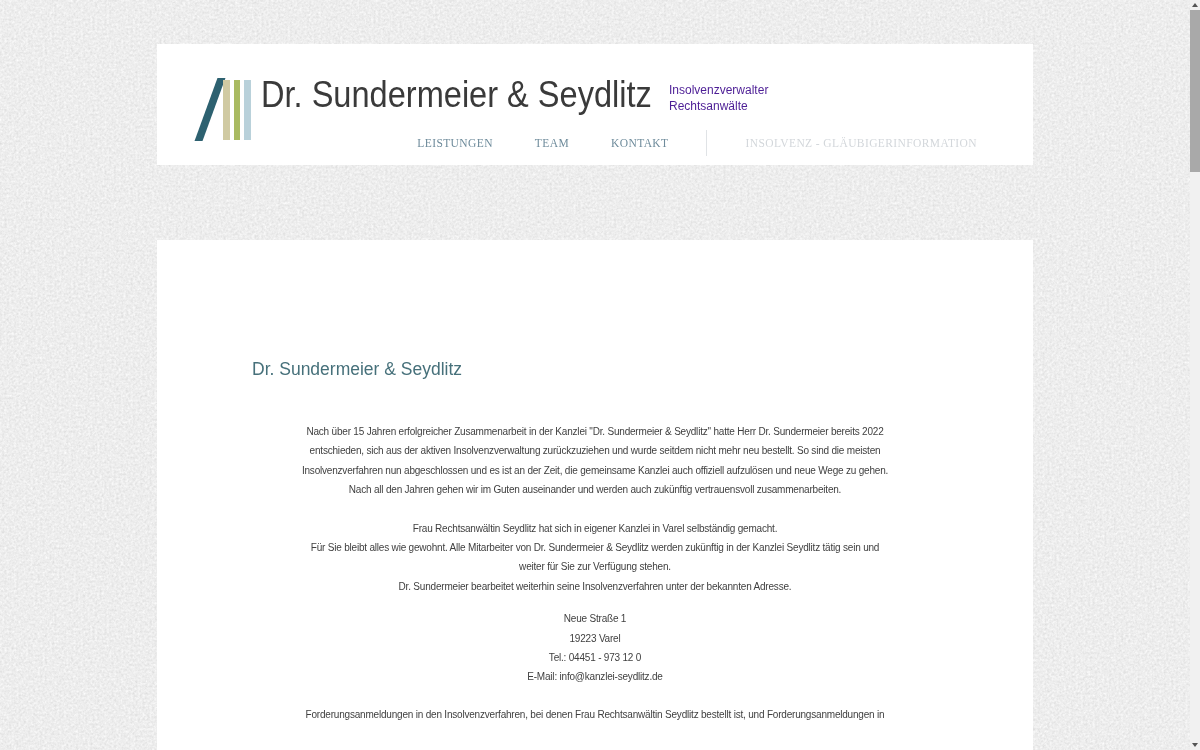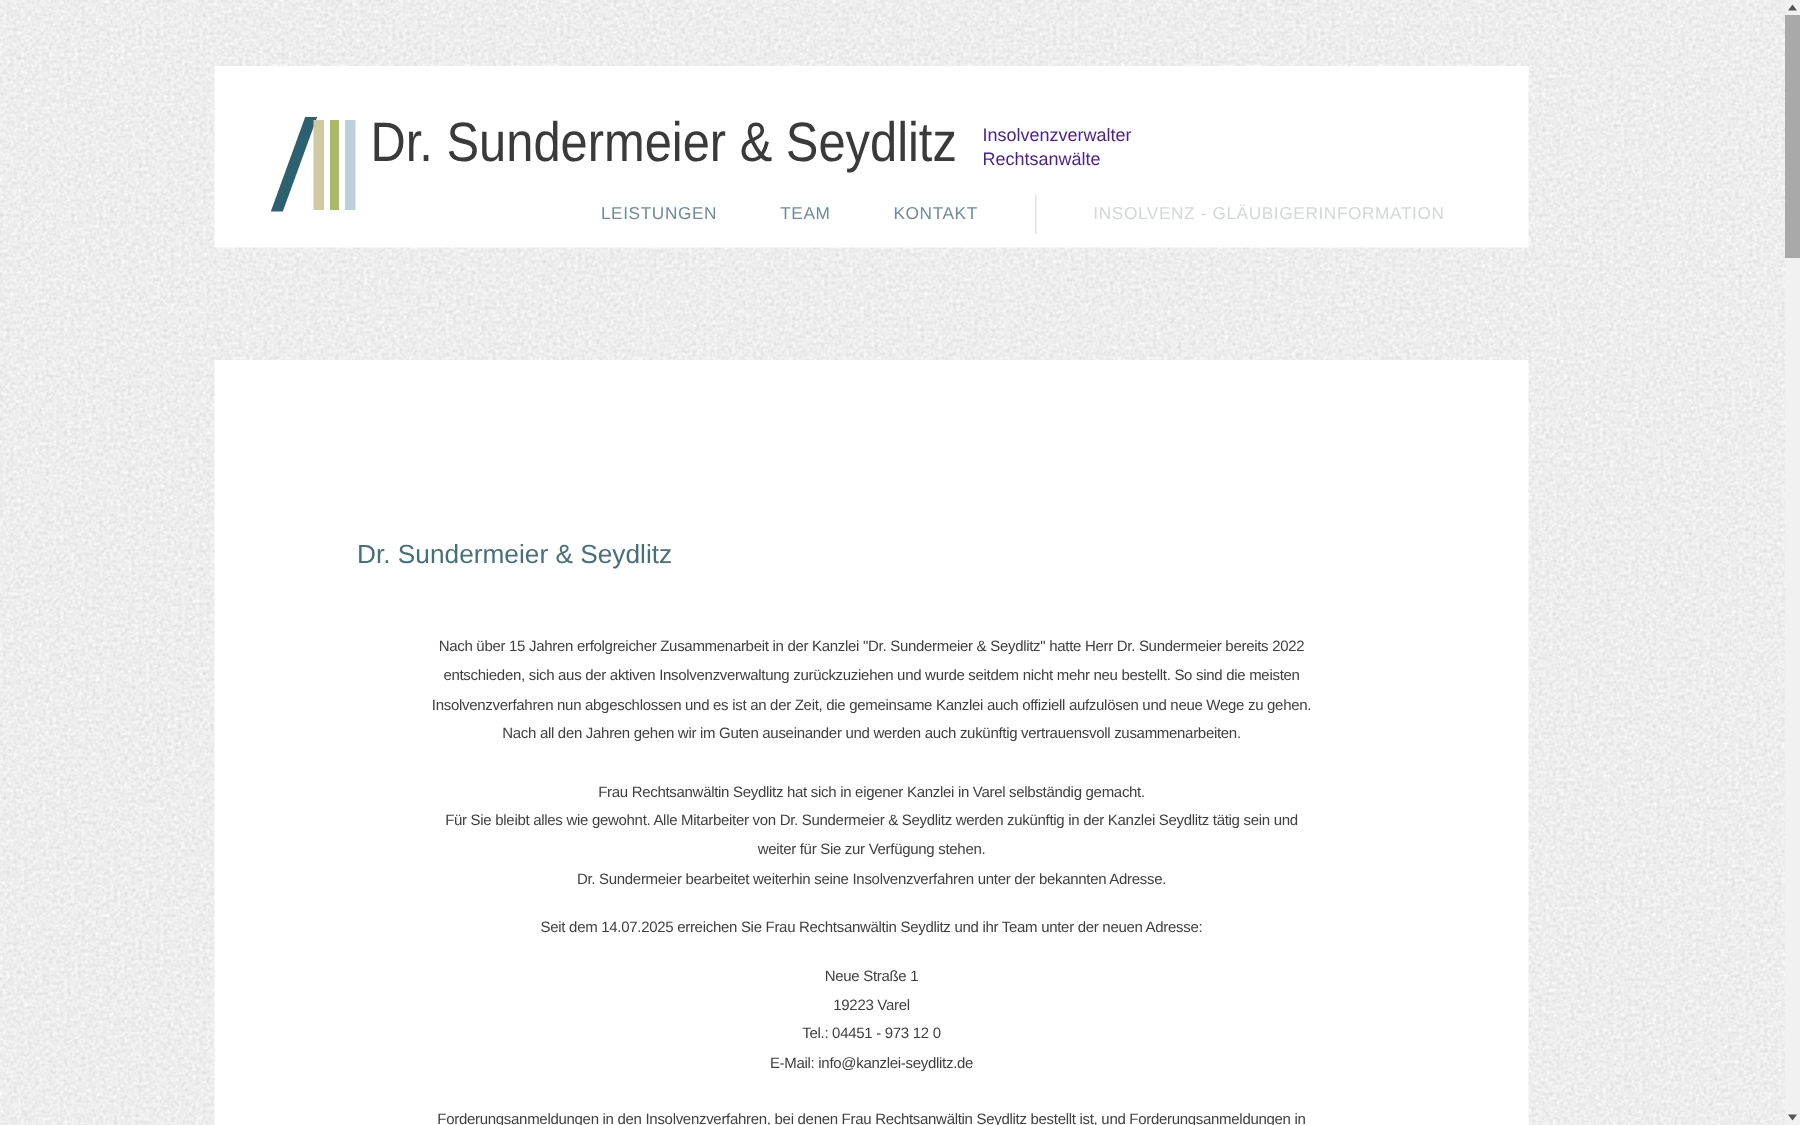--- a/index.html
+++ b/index.html
@@ -14,21 +14,21 @@
   .bg-texture {
     position: absolute;
     left: 0; top: 0;
     z-index: 0;
     display: block;
   }
   .page { position: relative; z-index: 1; }
 
   .card {
     position: absolute;
-    left: 143px;
+    left: 157px;
     width: 876px;
     background: #ffffff;
   }
   .header-card { top: 44px; height: 121px; }
   .content-card { top: 240px; height: 510px; }
 
   
   .logo {
     position: absolute;
     left: 36px; top: 33px;
@@ -73,20 +73,21 @@
   }
   .nav {
     position: absolute;
     right: 56px; top: 86px;
     display: flex;
     align-items: center;
     gap: 42px;
     font-size: 11.5px;
     letter-spacing: 0.4px;
     white-space: nowrap;
+    font-family: Liberation Serif, serif;
   }
   .nav a { color: #6e8b9b; text-decoration: none; cursor: pointer; }
   .nav a.muted { color: #d3d7db; }
   .nav-divider {
     width: 1px; height: 26px;
     background: #e0e3e6;
     margin: 0 -4px;
   }
 
   
@@ -200,21 +201,20 @@
     <div class="content-inner">
       <h1 class="content-heading">Dr. Sundermeier &amp; Seydlitz</h1>
       <p class="p1">Nach über 15 Jahren erfolgreicher Zusammenarbeit in der Kanzlei "Dr. Sundermeier &amp; Seydlitz" hatte Herr Dr. Sundermeier bereits 2022
 entschieden, sich aus der aktiven Insolvenzverwaltung zurückzuziehen und wurde seitdem nicht mehr neu bestellt. So sind die meisten
 Insolvenzverfahren nun abgeschlossen und es ist an der Zeit, die gemeinsame Kanzlei auch offiziell aufzulösen und neue Wege zu gehen.
 Nach all den Jahren gehen wir im Guten auseinander und werden auch zukünftig vertrauensvoll zusammenarbeiten.</p>
       <p class="p2">Frau Rechtsanwältin Seydlitz hat sich in eigener Kanzlei in Varel selbständig gemacht.
 Für Sie bleibt alles wie gewohnt. Alle Mitarbeiter von Dr. Sundermeier &amp; Seydlitz werden zukünftig in der Kanzlei Seydlitz tätig sein und
 weiter für Sie zur Verfügung stehen.
 Dr. Sundermeier bearbeitet weiterhin seine Insolvenzverfahren unter der bekannten Adresse.</p>
-      <p class="p3">Seit dem 14.07.2025 erreichen Sie Frau Rechtsanwältin Seydlitz und ihr Team unter der neuen Adresse:</p>
       <p class="addr">Neue Straße 1
 19223 Varel
 Tel.: 04451 - 973 12 0
 E-Mail: info@kanzlei-seydlitz.de</p>
       <p class="p4">Forderungsanmeldungen in den Insolvenzverfahren, bei denen Frau Rechtsanwältin Seydlitz bestellt ist, und Forderungsanmeldungen in</p>
     </div>
   </main>
 
 </div>
 

